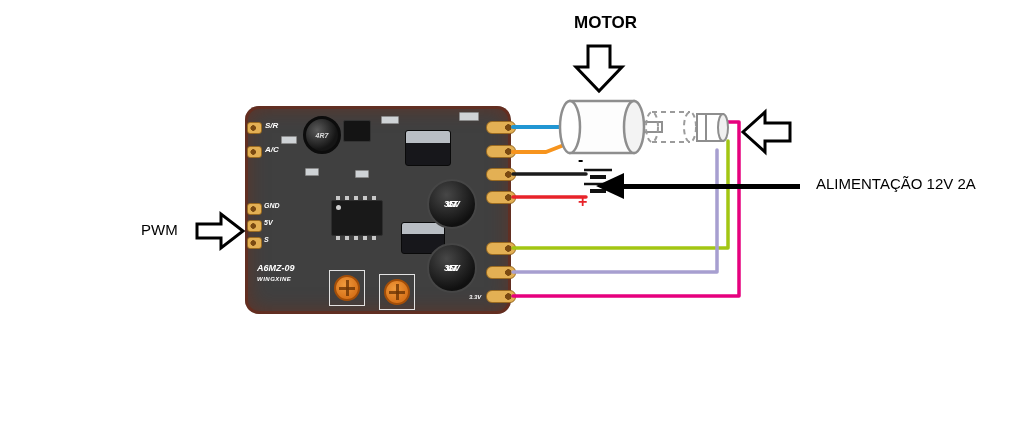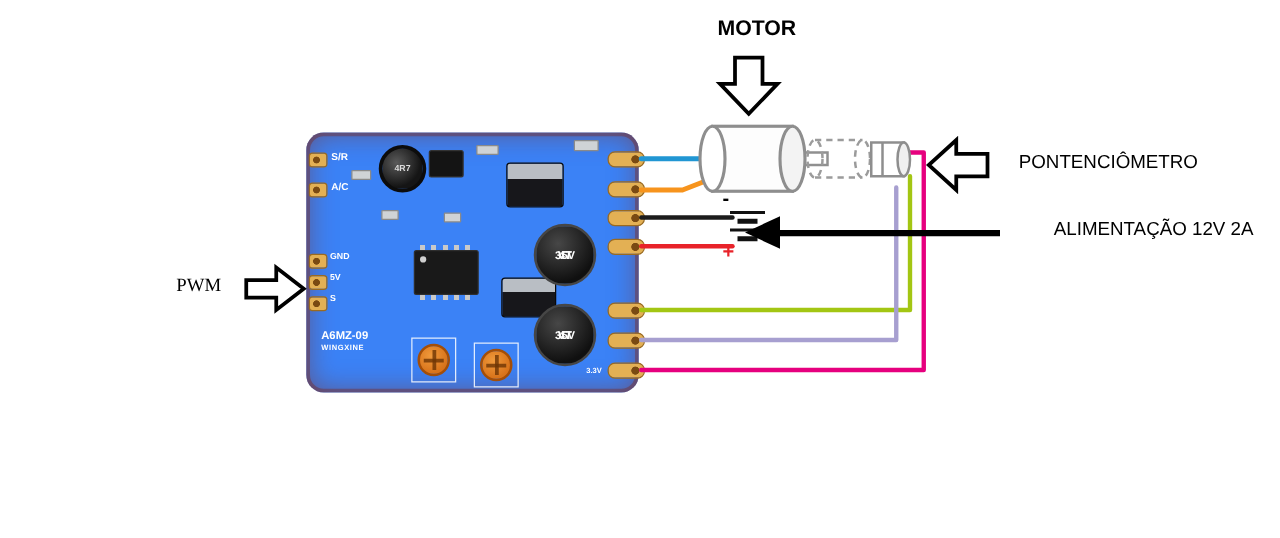--- a/index.html
+++ b/index.html
@@ -40,21 +40,21 @@
   .lbl{position:absolute;font-size:15px;white-space:nowrap;}
   .lbl-motor{font-size:17px;}
   .sign{position:absolute;font-size:16px;font-weight:bold;line-height:1;}
   .sign-plus{color:#e8232a;}
 </style>
 </head>
 <body>
 
 <div id="canvas">
 
-  <div class="board" style="background: #3b82f6;">
+  <div class="board" style="background: #404040; font-style: italic;">
 
     <div class="pad-l" style="left:2px;top:16px;"></div>
     <div class="pad-l" style="left:2px;top:40px;"></div>
     <div class="pad-l" style="left:2px;top:97px;"></div>
     <div class="pad-l" style="left:2px;top:114px;"></div>
     <div class="pad-l" style="left:2px;top:131px;"></div>
 
     <div class="pad-r" style="left:241px;top:15px;"></div>
     <div class="pad-r" style="left:241px;top:39px;"></div>
     <div class="pad-r" style="left:241px;top:62px;"></div>
@@ -149,20 +149,19 @@
       <ellipse cx="723" cy="127.5" rx="5" ry="13.5" fill="#f0f0f0" stroke="#8e8e8e" stroke-width="2"></ellipse>
       <line x1="706" y1="114" x2="706" y2="141" stroke="#8e8e8e" stroke-width="2"></line>
     </g>
 
     <path fill="#fff" stroke="#000" stroke-width="3" d="M588,46 L610,46 L610,67 L622,67 L599,91 L576,67 L588,67 Z"></path>
     <path fill="#fff" stroke="#000" stroke-width="3" d="M790,123 L765,123 L765,112 L743,132 L765,152 L765,141 L790,141 Z"></path>
     <path fill="#fff" stroke="#000" stroke-width="3" d="M197,224 L221,224 L221,214 L243,231 L221,248 L221,238 L197,238 Z"></path>
   </svg>
 
   <div class="lbl lbl-motor" style="left:574px;top:13px;font-weight:bold;">MOTOR</div>
-  <div class="lbl" style="left:815px;top:121px;">PONTENCIÔMETRO</div>
-  <div class="lbl" style="left:843px;top:175px;">ALIMENTAÇÃO 12V 2A</div>
-  <div class="lbl" style="left:141px;top:221px;font-family:Liberation Serif, serif;">PWM</div>
+  <div class="lbl" style="left:816px;top:175px;">ALIMENTAÇÃO 12V 2A</div>
+  <div class="lbl" style="left:141px;top:221px;">PWM</div>
 
   <div class="sign" style="left:578px;top:152px;">-</div>
   <div class="sign sign-plus" style="left:578px;top:194px;">+</div>
 
 </div>
 
 </body></html>

